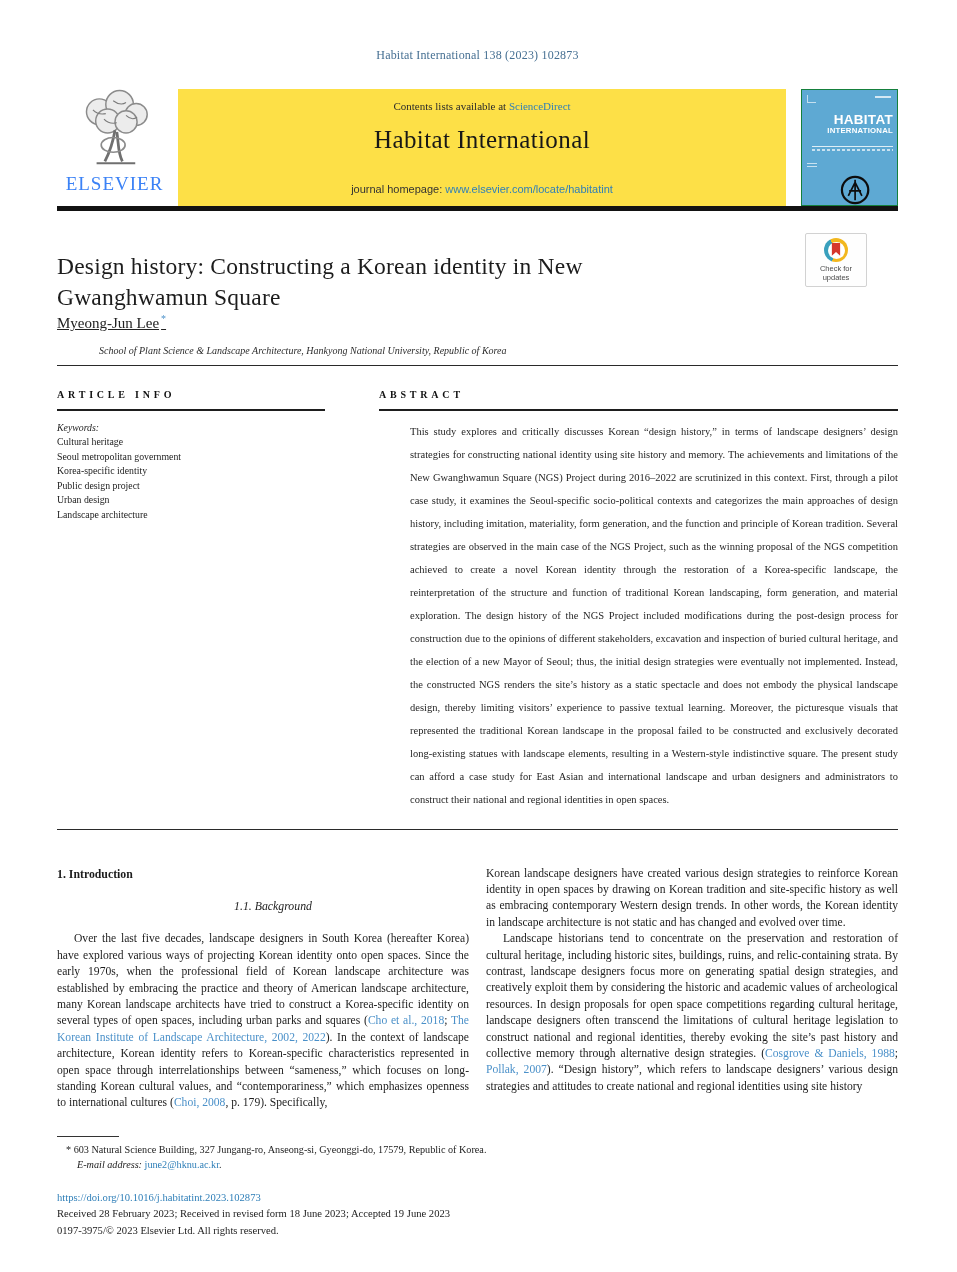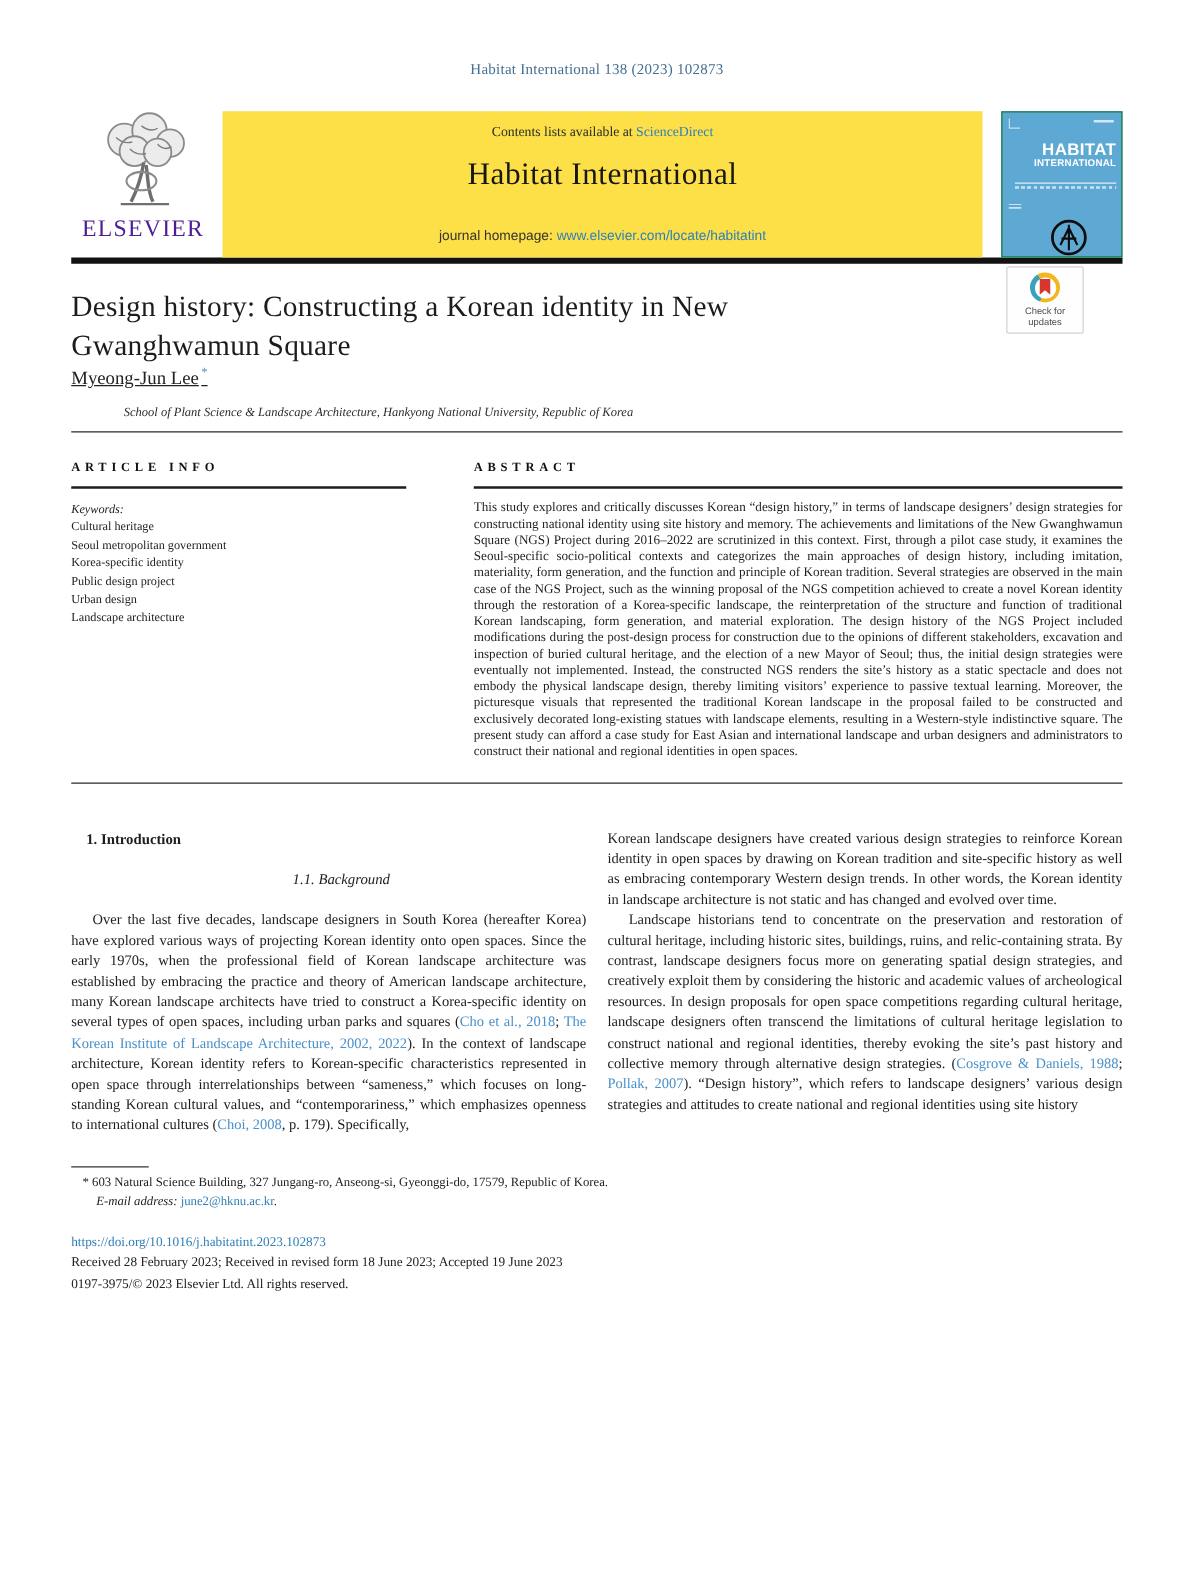--- a/index.html
+++ b/index.html
@@ -7,21 +7,21 @@
   body { width:957px; height:1272px; font-family:"Liberation Serif", serif; color:#1b1b1b; position:relative; overflow:hidden; }
   .page { width:957px; height:1272px; padding:0 59px 0 57px; position:relative; }
 
   
   .journal-ref { text-align:center; padding-top:48px; font-size:12px; color:#456f92; letter-spacing:.2px; }
 
   
   .header-row { display:flex; margin-top:26px; height:117px; }
   .elsevier-block { width:121px; position:relative; padding-right:6px; }
   .elsevier-block svg { display:block; margin:0 auto; }
-  .elsevier-wordmark { font-family:"Liberation Serif", serif; color:#4c1d95; font-size:19px; letter-spacing:1px; text-align:center; margin-top:-2px; font-weight:400; }
+  .elsevier-wordmark { font-family:"Liberation Serif", serif; color:#3b82f6; font-size:19px; letter-spacing:1px; text-align:center; margin-top:-2px; font-weight:400; }
   .band { flex:1; background:#fde047; text-align:center; padding-top:11px; position:relative; }
   .contents-line { font-size:11px; color:#2b2b2b; }
   .link-blue { color:#2f7fb8; }
   .band-title { font-size:25px; color:#171717; margin-top:14px; letter-spacing:.4px; }
   .homepage-line { font-family:"Liberation Sans", sans-serif; font-size:11px; color:#333; position:absolute; bottom:11px; left:0; right:0; }
   .cover { width:97px; height:117px; margin-left:15px; background:#5ea9d3; border:1px solid #15803d; position:relative; font-family:"Liberation Sans", sans-serif; overflow:hidden; }
   .cover .mini-mark { position:absolute; top:5px; left:5px; width:9px; height:8px; border-left:1px solid #ffffffcc; border-bottom:1px solid #ffffffcc; opacity:.8; }
   .cover .top-dash { position:absolute; top:6px; right:6px; width:16px; height:2px; background:#ffffffbb; }
   .cover-title { position:absolute; top:23px; left:0; right:4px; text-align:right; color:#fff; line-height:1.05; }
   .cover-title .l1 { font-size:13.5px; font-weight:bold; letter-spacing:.3px; }
@@ -29,21 +29,21 @@
   .cover-rule { position:absolute; top:56px; left:10px; right:4px; height:1px; background:#ffffffcc; }
   .cover-sub { position:absolute; top:59px; left:10px; right:4px; height:2px;
       background:repeating-linear-gradient(90deg,#ffffffaa 0 3px,transparent 3px 5px); }
   .cover-side { position:absolute; top:72px; left:5px; width:10px; height:5px;
       background:repeating-linear-gradient(0deg,#ffffffaa 0 1px,transparent 1px 3px); }
   .cover-emblem { position:absolute; left:50%; top:83px; transform:translateX(-35%); }
 
   .black-bar { height:5px; background:#121212; }
 
   
-  .title-wrap { position:relative; margin-top:20px; }
+  .title-wrap { position:relative; margin-top:40px; }
   .paper-title { font-size:23.5px; line-height:31px; font-weight:400; color:#1c1c1c; max-width:620px; letter-spacing:.2px; }
   .update-badge { position:absolute; right:31px; top:-18px; width:62px; border:1px solid #d2d2d2; background:#fefefe; border-radius:2px; padding:4px 2px 3px; text-align:center; font-family:"Liberation Sans", sans-serif; }
   .cm-circle { width:24px; height:24px; margin:0 auto; border-radius:50%; background:conic-gradient(from 200deg, #39a0bd 0 130deg, #f2b71e 130deg 360deg); position:relative; }
   .cm-circle::after { content:""; position:absolute; inset:3.5px; background:#fff; border-radius:50%; }
   .cm-book { position:absolute; left:50%; top:5px; transform:translateX(-50%); width:9px; height:13px; background:#d6372c; z-index:2; clip-path:polygon(0 0,100% 0,100% 100%,50% 70%,0 100%); }
   .badge-text { font-size:7.5px; color:#4c4c4c; line-height:1.25; margin-top:2px; }
 
   .author-line { font-size:15px; color:#222;text-decoration:underline; }
   .author-mark { color:#4a90c9; font-size:10px; vertical-align:super; margin-left:2px; }
   .affiliation { margin-top:13px; font-size:10px; font-style:italic; color:#2c2c2c;margin-left:42px; }
@@ -51,27 +51,27 @@
   .rule-full { height:1px; background:#2a2a2a; margin-top:9px; }
 
   
   .info-row { display:flex; padding-top:23px;justify-content:space-between; }
   .info-col { width:268px; flex:none; }
   .abs-col { flex:1; margin-left:54px; }
   .block-heading { font-size:10px; font-weight:bold; letter-spacing:.38em; color:#111; font-family:"Liberation Serif", serif; }
   .heading-rule { height:1.5px; background:#1e1e1e; margin-top:9px; }
   .keywords { margin-top:10px; font-size:9.8px; line-height:14.6px; color:#222; }
   .keywords-label { font-style:italic; }
-  .abstract-text { margin-top:9px; font-size:10.5px; line-height:13px; text-align:justify; color:#1f1f1f; }
+  .abstract-text { margin-top:9px; font-size:10.5px; line-height:23px; text-align:justify; color:#1f1f1f;margin-left:31px; }
   .info-bottom-rule { height:1px; background:#2a2a2a; margin-top:18px; }
 
   
   .main-cols { display:flex; gap:17px; margin-top:36px; }
   .col { width:412px; flex:none; font-size:11.6px; line-height:16.4px; text-align:justify; color:#1d1d1d; }
-  .sec-heading { font-weight:bold; font-size:11.8px; margin-bottom:16px; text-align:left;margin-left:12px; }
+  .sec-heading { font-weight:bold; font-size:11.8px; margin-bottom:16px; text-align:left; }
   .subsec-heading { font-style:italic; font-size:11.8px; margin-bottom:17px; text-align:center;margin-left:20px; }
   .para-indent { text-indent:17px; }
   .ref-link { color:#4a90c9; cursor:pointer; }
 
   
   .footnote { margin-top:24px; font-size:10.2px; line-height:15.5px; color:#222; }
   .footnote-rule { width:62px; height:1px; background:#333; margin-bottom:5px; }
   .footnote-address { padding-left:9px; }
   .footnote-email { padding-left:20px; }
   .em-label { font-style:italic; }

